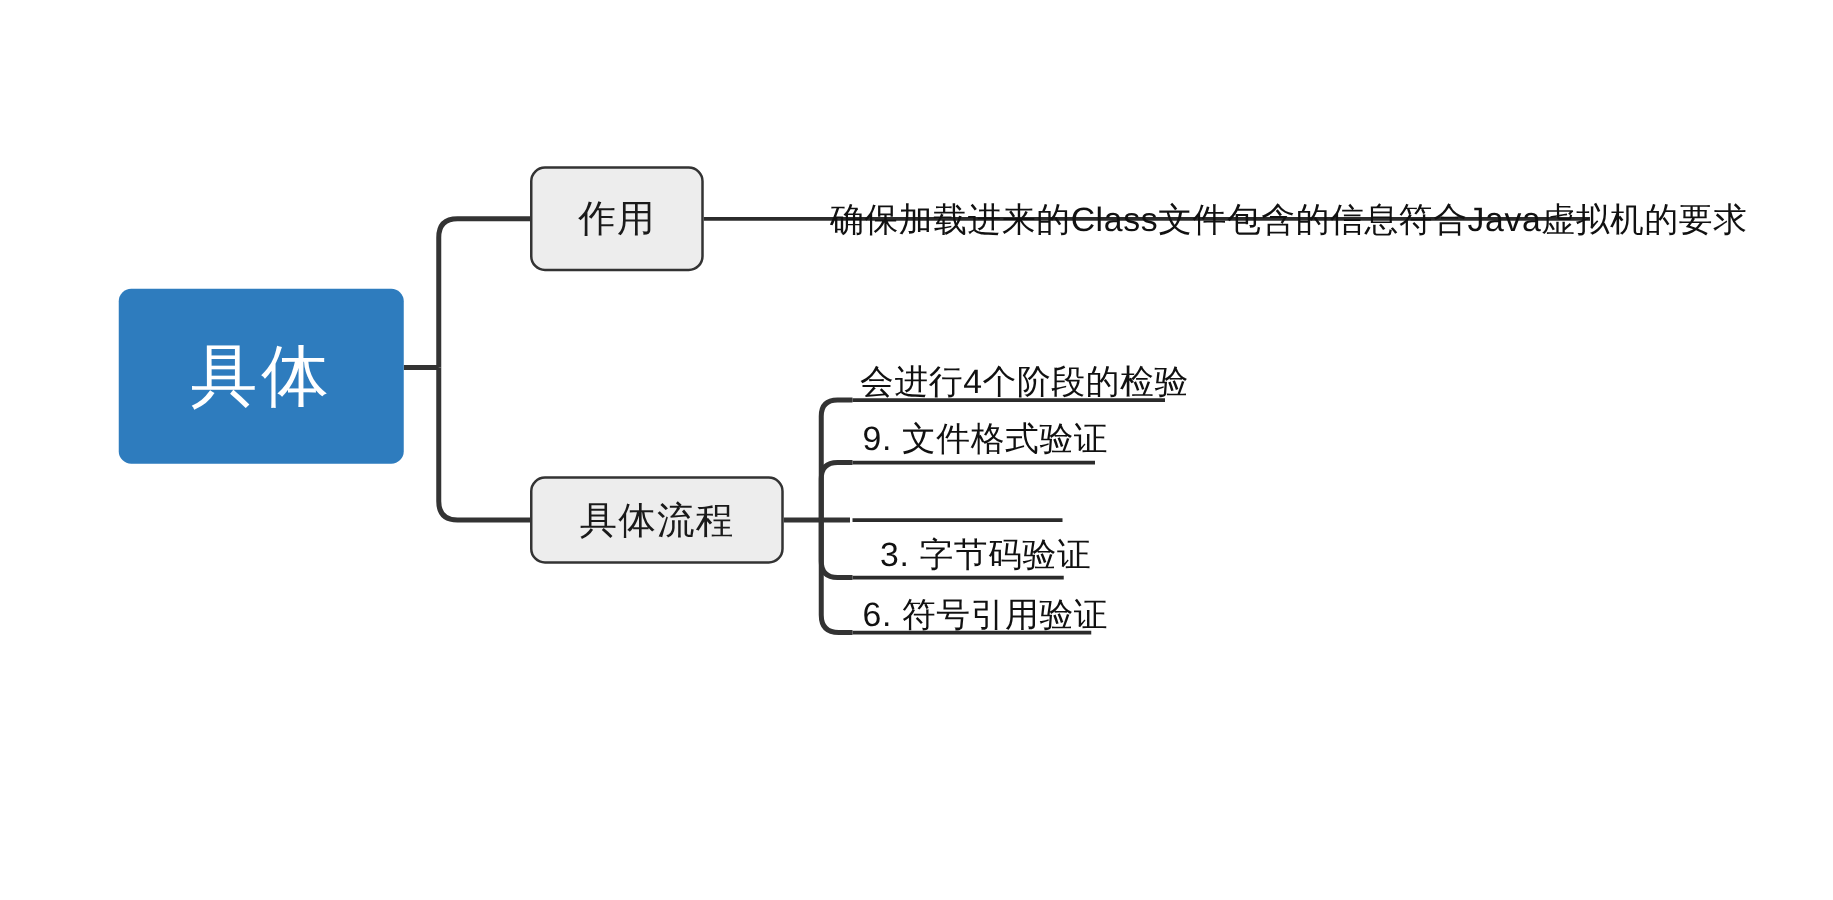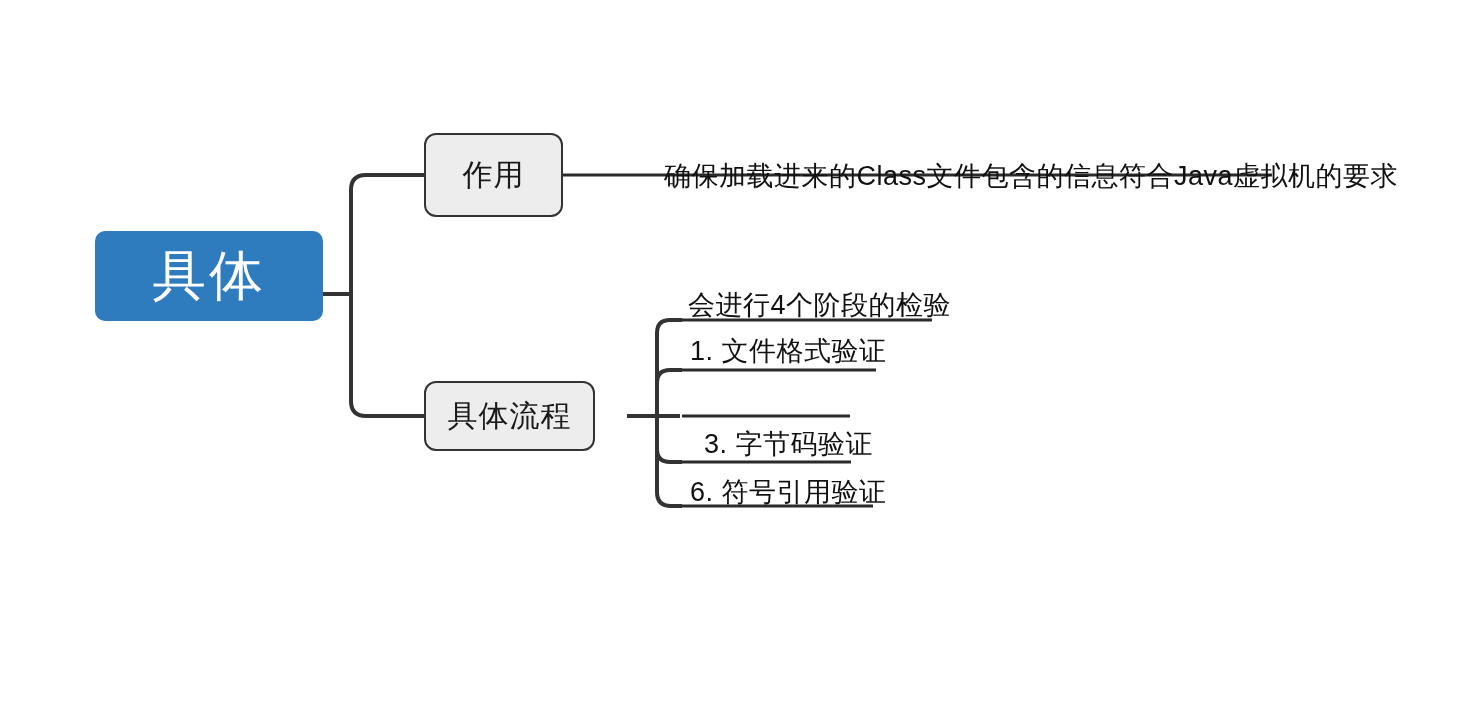--- a/index.html
+++ b/index.html
@@ -97,36 +97,36 @@
     <path class="connector" d="M 657 416 L 657 449 Q 657 462 670 462 L 682 462"></path>
     <path class="connector" d="M 657 416 L 657 492 Q 657 506 671 506 L 682 506"></path>
 
     <path class="connector-thin" d="M 682 320 L 932 320"></path>
     <path class="connector-thin" d="M 682 370 L 876 370"></path>
     <path class="connector-thin" d="M 682 416 L 850 416"></path>
     <path class="connector-thin" d="M 682 462 L 851 462"></path>
     <path class="connector-thin" d="M 682 506 L 873 506"></path>
   </svg>
 
-  <div class="node-box node-root" style="left:95px; top:231px; width:228px; height:90px;">
+  <div class="node-box node-root" style="left:95px; top:231px; width:228px; height:140px;">
     <span>具体</span>
   </div>
 
   <div class="node-box node-branch" style="left:424px; top:133px; width:139px; height:84px;">
     <span>作用</span>
   </div>
 
-  <div class="node-box node-branch" style="left:424px; top:381px; width:171px; height:70px;">
+  <div class="node-box node-branch" style="left:424px; top:381px; width:203px; height:70px;">
     <span>具体流程</span>
   </div>
 
   <div class="leaf-label big" style="left:664px; top:147px;margin-top:16px;">确保加载进来的Class文件包含的信息符合Java虚拟机的要求</div>
 
   <div class="leaf-label big" style="left:688px; top:292px;text-align:right;">会进行4个阶段的检验</div>
 
-  <div class="leaf-label big" style="left:690px; top:338px;">1. 文件格式验证</div>
+  <div class="leaf-label big" style="left:690px; top:338px;">9. 文件格式验证</div>
 
 
   <div class="leaf-label big" style="left:704px; top:431px;">3. 字节码验证</div>
 
   <div class="leaf-label big" style="left:690px; top:479px;">6. 符号引用验证</div>
 
 </div>
 
 </body></html>

